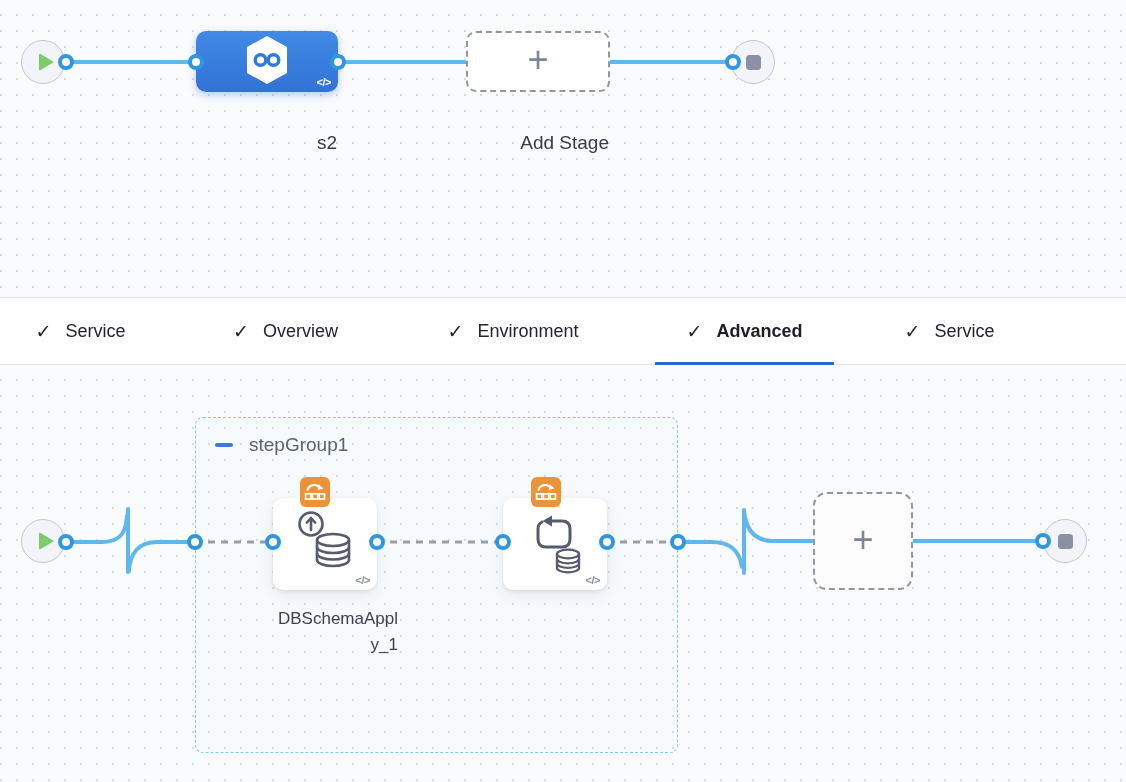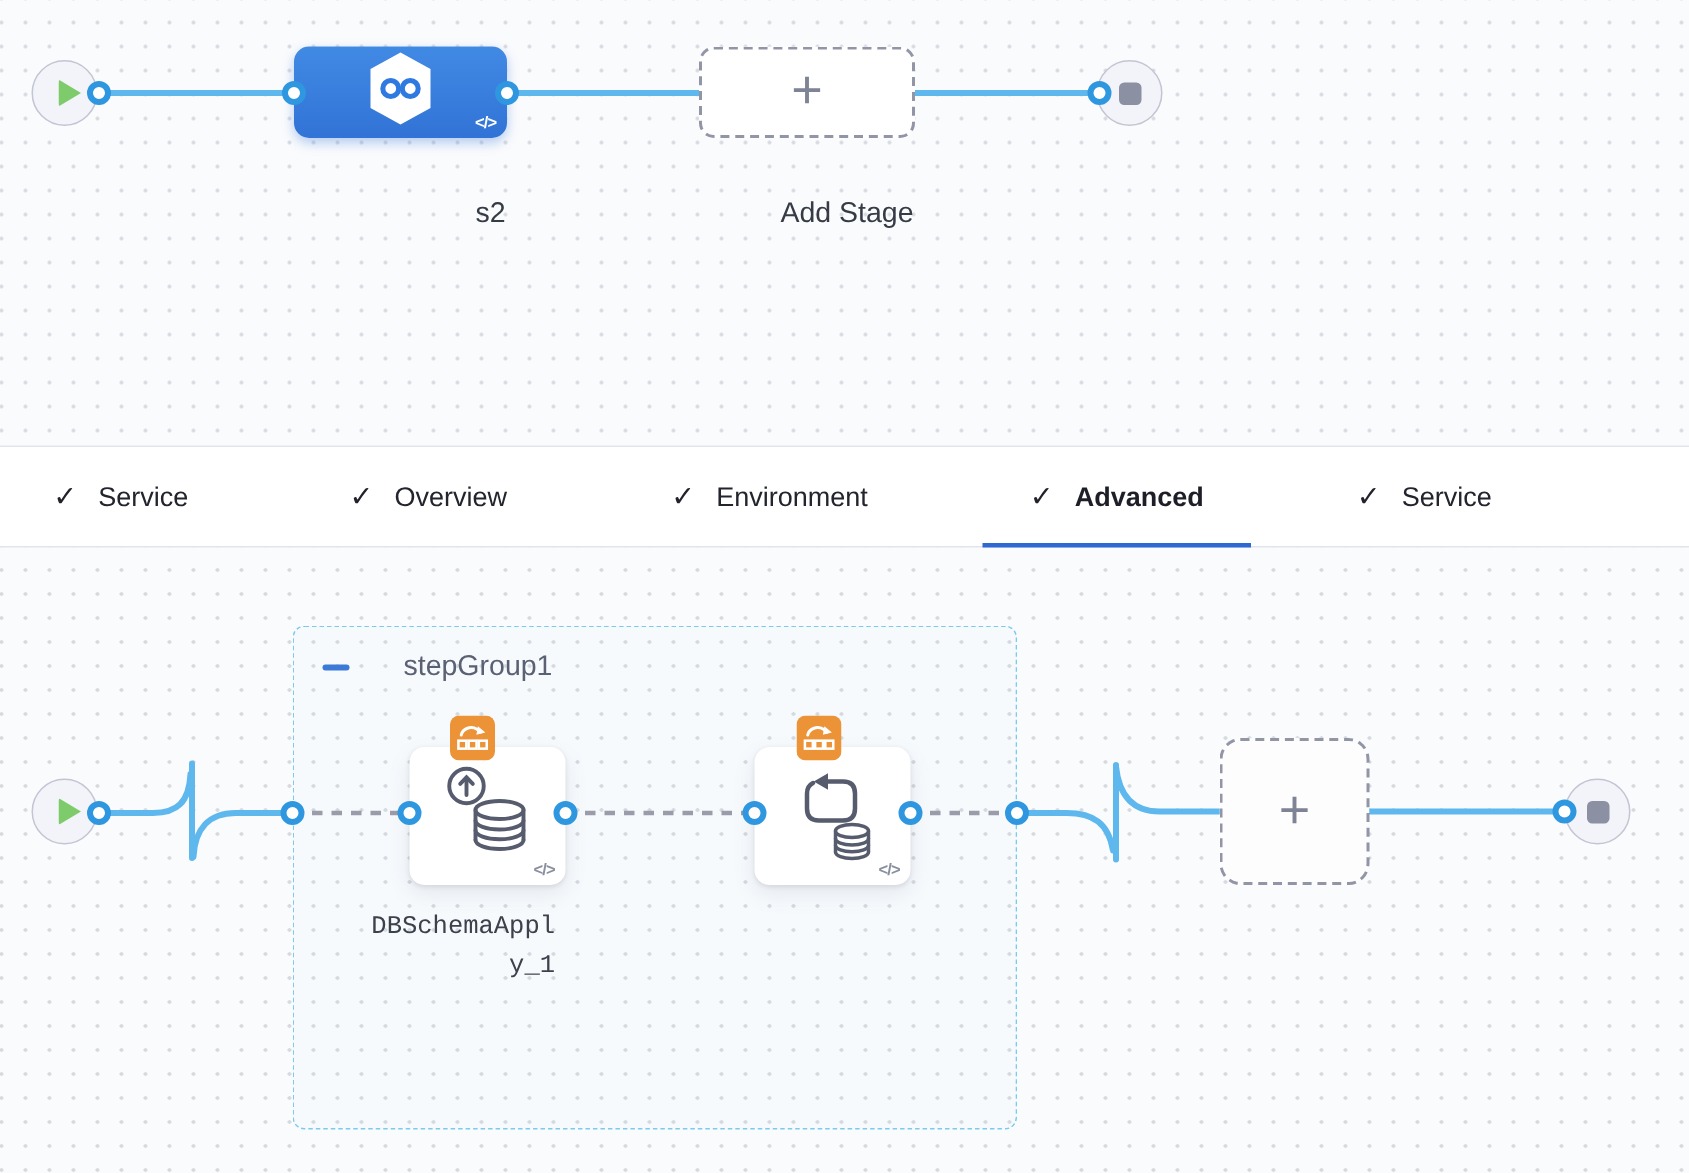--- a/index.html
+++ b/index.html
@@ -80,21 +80,21 @@
 
   
   .step-group{
     position:absolute;left:195px;top:52px;width:483px;height:336px;
     border:1.5px dashed #7ccaee;border-radius:8px;box-sizing:border-box;z-index:1;
     background:rgba(124,202,238,0.02);
   }
   .sg-header{position:absolute;left:19px;top:16px;display:flex;align-items:center;gap:16px;}
   .sg-collapse{width:18px;height:22px;display:flex;align-items:center;cursor:pointer;}
   .sg-minus{width:18px;height:4px;background:#3b7ad7;border-radius:2px;}
-  .sg-title{font-size:19px;color:#5a6173;margin-left:20px;}
+  .sg-title{font-size:19px;color:#5a6173;}
 
   
   .step-card{
     position:absolute;width:104px;height:92px;background:#ffffff;border-radius:10px;
     box-shadow:0 1px 3px rgba(40,41,61,.10),0 6px 14px rgba(96,97,112,.12);z-index:3;
     display:flex;align-items:center;justify-content:center;
   }
   .step-card .code-glyph{color:#8a8fa0;}
   .badge{
     position:absolute;width:30px;height:30px;z-index:5;
@@ -276,14 +276,14 @@
 
   <div class="port" style="left:58px;top:169px;"></div>
   <div class="port" style="left:187px;top:169px;"></div>
   <div class="port" style="left:265px;top:169px;"></div>
   <div class="port" style="left:369px;top:169px;"></div>
   <div class="port" style="left:495px;top:169px;"></div>
   <div class="port" style="left:599px;top:169px;"></div>
   <div class="port" style="left:670px;top:169px;"></div>
   <div class="port" style="left:1035px;top:168px;"></div>
 
-  <div class="node-label lbl-md" style="left:246px;top:241px;width:124px;font-family:Liberation Mono, monospace;">DBSchemaApply_1</div>
+  <div class="node-label lbl-md" style="left:274px;top:241px;width:124px;">DBSchemaApply_1</div>
 </div>
 
 </body></html>

